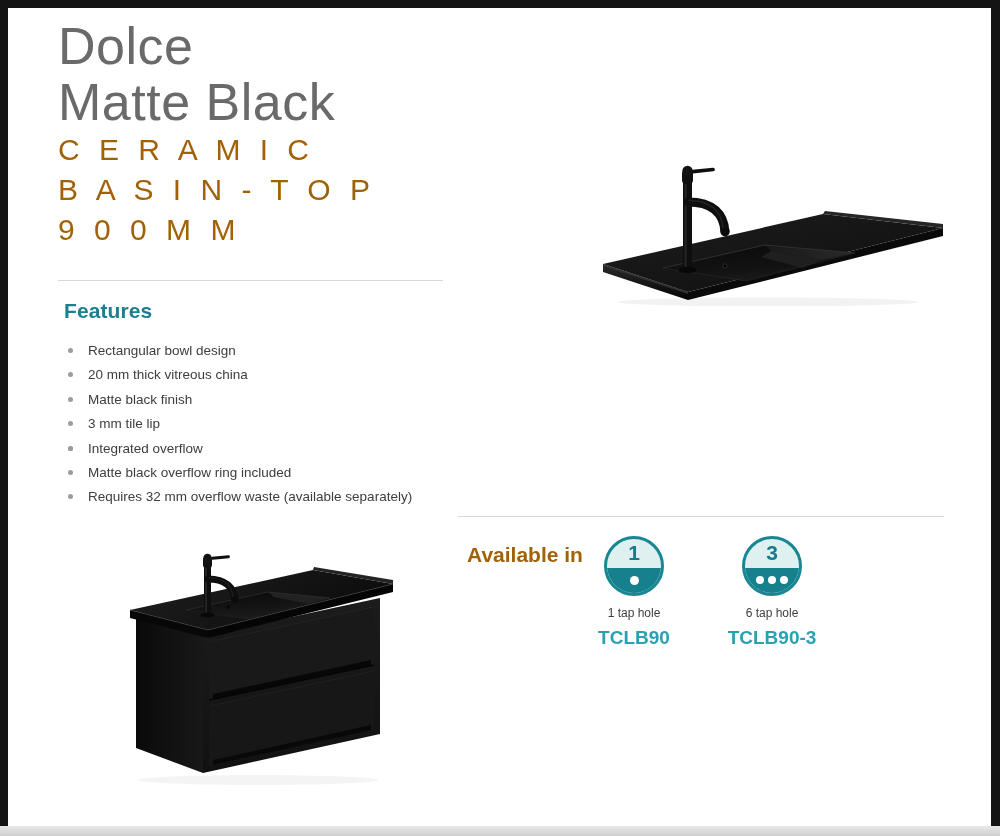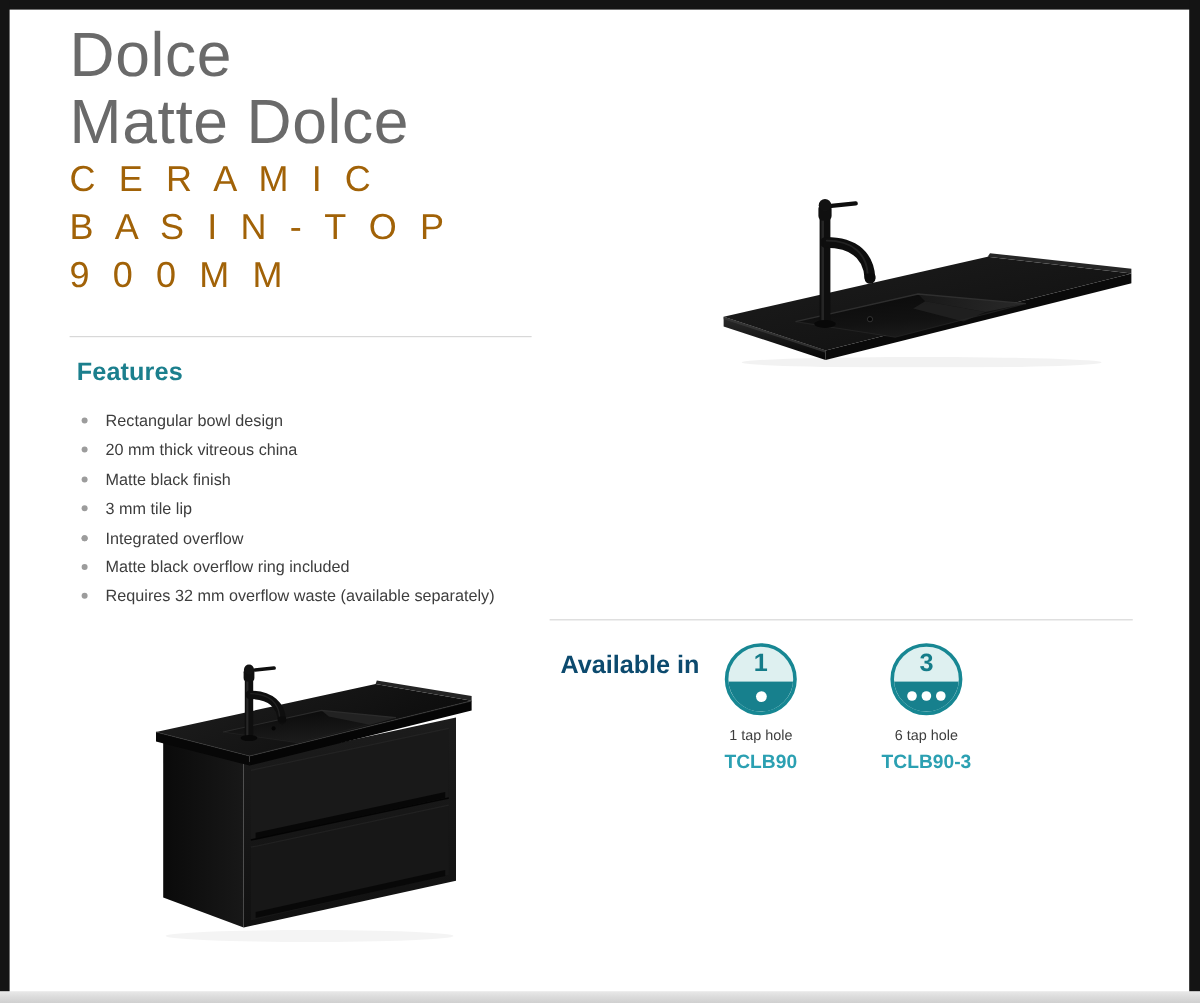--- a/index.html
+++ b/index.html
@@ -109,21 +109,21 @@
     background: #9c9c9c;
   }
 
   
   .available-heading {
     position: absolute;
     left: 459px;
     top: 535px;
     font-size: 21px;
     font-weight: bold;
-    color: #0c4a6e;
+    color: #a16207;
   }
 
   .variants {
     position: absolute;
     left: 590px;
     top: 528px;
     display: flex;
     gap: 66px;
   }
   .variant {
@@ -175,21 +175,21 @@
   .badge-dot.small { width: 8px; height: 8px; }
 
   .variant-label {
     margin-top: 10px;
     font-size: 12px;
     color: #3d3d3d;
     white-space: nowrap;
   }
   .variant-code {
     margin-top: 7px;
-    font-size: 16px;
+    font-size: 19px;
     font-weight: bold;
     color: #2ba0b2;
     white-space: nowrap;
   }
 
   
   .hero-basin {
     position: absolute;
     left: 495px;
     top: 148px;
@@ -215,21 +215,21 @@
 
   <div class="frame-edge frame-top"></div>
   <div class="frame-edge frame-left"></div>
   <div class="frame-edge frame-right"></div>
   <div class="frame-edge frame-bottom"></div>
 
   <div class="canvas">
 
     <div class="title-block">
       <div class="title-line">Dolce</div>
-      <div class="title-line">Matte Dolce</div>
+      <div class="title-line">Matte Black</div>
       <div class="subtitle-line">C E R A M I C</div>
       <div class="subtitle-line">B A S I N - T O P</div>
       <div class="subtitle-line">9 0 0 M M</div>
     </div>
 
     <div class="rule rule-left"></div>
     <div class="rule rule-right"></div>
 
     <div class="features-heading">Features</div>
 

